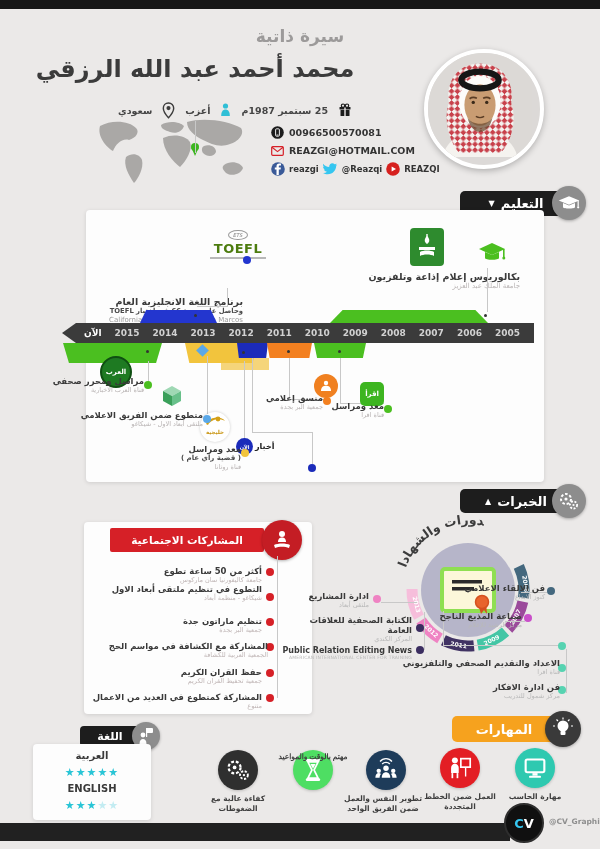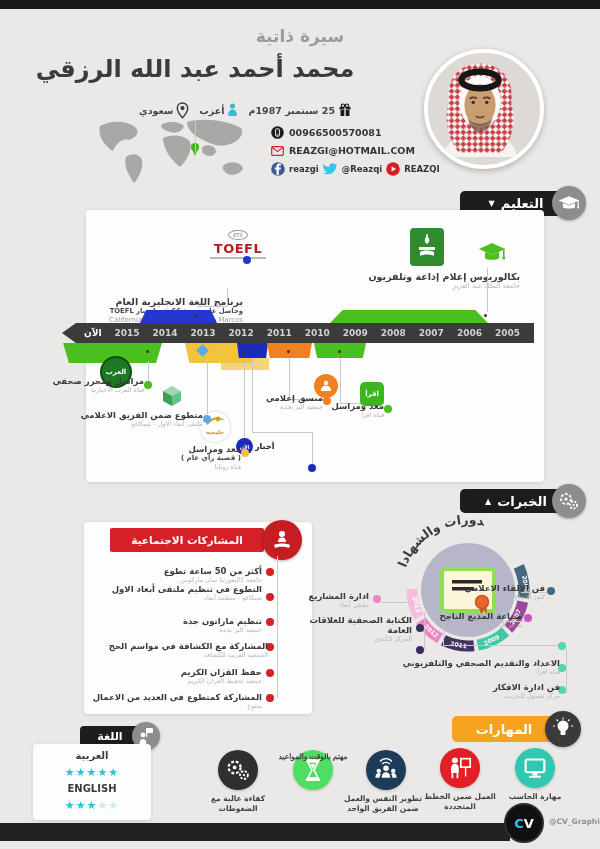--- a/index.html
+++ b/index.html
@@ -7,21 +7,21 @@
         font-family:"DejaVu Sans",sans-serif;color:#3a3a3a;}
   .abs{position:absolute;}
   .ar{direction:rtl;}
   .ctr{text-align:center;}
   
   .topbar{left:0;top:0;width:600px;height:9px;background:#171717;}
   .doc-title{left:215px;top:26px;width:170px;font-size:17px;font-weight:bold;color:#9c9a9a;}
   .name{left:35px;top:55px;width:320px;font-size:24px;font-weight:bold;color:#3b3b3b;}
   .info-row{left:112px;top:100px;width:240px;height:20px;display:flex;flex-direction:row;gap:10px;
             align-items:center;justify-content:flex-start;font-size:9.5px;font-weight:bold;color:#454545;}
-  .info-item{display:flex;align-items:center;gap:3px;white-space:nowrap;}
+  .info-item{display:flex;align-items:center;gap:10px;white-space:nowrap;}
   .contact{left:271px;top:125px;width:170px;}
   .c-row{display:flex;align-items:center;gap:5px;height:15px;margin-bottom:3px;}
   .c-row .txt{font-size:9.5px;font-weight:bold;color:#333;}
   .soc-row{display:flex;align-items:center;gap:4px;height:16px;}
   .soc-row .txt{font-size:8.5px;font-weight:bold;color:#333;}
   .photo-wrap{left:424px;top:49px;width:112px;height:112px;border-radius:50%;background:#dcd9d7;
               border:4px solid #fff;box-shadow:0 2px 6px rgba(0,0,0,.25);overflow:hidden;}
   
   .pill{background:#1d1d1d;color:#fff;border-radius:5px;display:flex;align-items:center;
         justify-content:center;gap:6px;font-weight:bold;}
@@ -194,21 +194,21 @@
         <path d="M7 11 v5 c0 2 14 2 14 0 v-5 l-7 3 z" fill="#fff"></path>
         <rect x="24" y="8" width="1.4" height="7" fill="#fff"></rect>
         <circle cx="24.7" cy="16" r="1.3" fill="#fff"></circle>
       </svg>
   </div>
 
   <div class="abs card" style="left:86px;top:210px;width:458px;height:272px;">
 
     <div class="abs" style="left:112px;top:12px;width:80px;text-align:center;">
       <div style="display:inline-block;border:1px solid #999;border-radius:50%;font-size:5px;color:#777;padding:1px 4px;font-style:italic;">ETS</div>
-      <div style="font-size:13px;font-weight:bold;color:#b91c1c;letter-spacing:.5px;">TOEFL</div>
+      <div style="font-size:13px;font-weight:bold;color:#4d7c0f;letter-spacing:.5px;">TOEFL</div>
       <div style="height:2px;background:#b8b8b8;width:56px;margin:1px auto 0;"></div>
     </div>
     <div class="job" style="right:301px;top:42px;width:150px;">
       <div class="t" style="font-size:9.5px;margin-top:44px;">برنامج اللغة الانجليزية العام</div>
       <div class="d" style="font-size:6.8px;">وحاصل على درجة 66 في اختبار TOEFL</div>
       <div class="s" style="font-size:7px;color:#9a9a9a;direction:ltr;text-align:right;">California State University San Marcos</div>
     </div>
     <div class="dot" style="left:157px;top:46px;background:#2336cf;"></div>
     <div class="vl" style="left:141px;top:78px;height:18px;"></div>
     <div class="hl" style="left:111px;top:96px;width:31px;"></div>
@@ -454,20 +454,24 @@
   </div>
 
   <div class="li-item" style="right:231px;top:591px;width:90px;">
     <div class="t">ادارة المشاريع</div>
     <div class="s gray">ملتقى أبعاد</div>
   </div>
   <div class="li-item" style="right:188px;top:615px;width:120px;">
     <div class="t">الكتابة الصحفية للعلاقات العامة</div>
     <div class="s gray">المركز الكندي</div>
   </div>
+  <div class="li-item" style="right:188px;top:646px;width:150px;direction:ltr;text-align:right;">
+    <div class="t" style="font-size:8px;">Public Relation Editing News</div>
+    <div class="s gray tiny">AMERICAN INTERNATIONAL CENTER FOR TRAINING</div>
+  </div>
 
   <div class="abs pill ar" style="left:80px;top:726px;width:60px;height:21px;font-size:11px;border-radius:4px;">
     <span>اللغة</span>
   </div>
   <div class="abs badge-circle" style="left:132px;top:722px;width:28px;height:28px;">
     <svg width="16" height="18" viewBox="0 0 16 18">
         <rect x="8" y="1" width="7" height="5" rx="1" fill="#fff"></rect>
         <rect x="8" y="1" width="1.2" height="9" fill="#fff"></rect>
         <circle cx="5" cy="8" r="2.4" fill="#fff"></circle>
         <path d="M1.5 17 C1.5 13.4 3 12 5 12 C7 12 8.5 13.4 8.5 17 Z" fill="#fff"></path>

